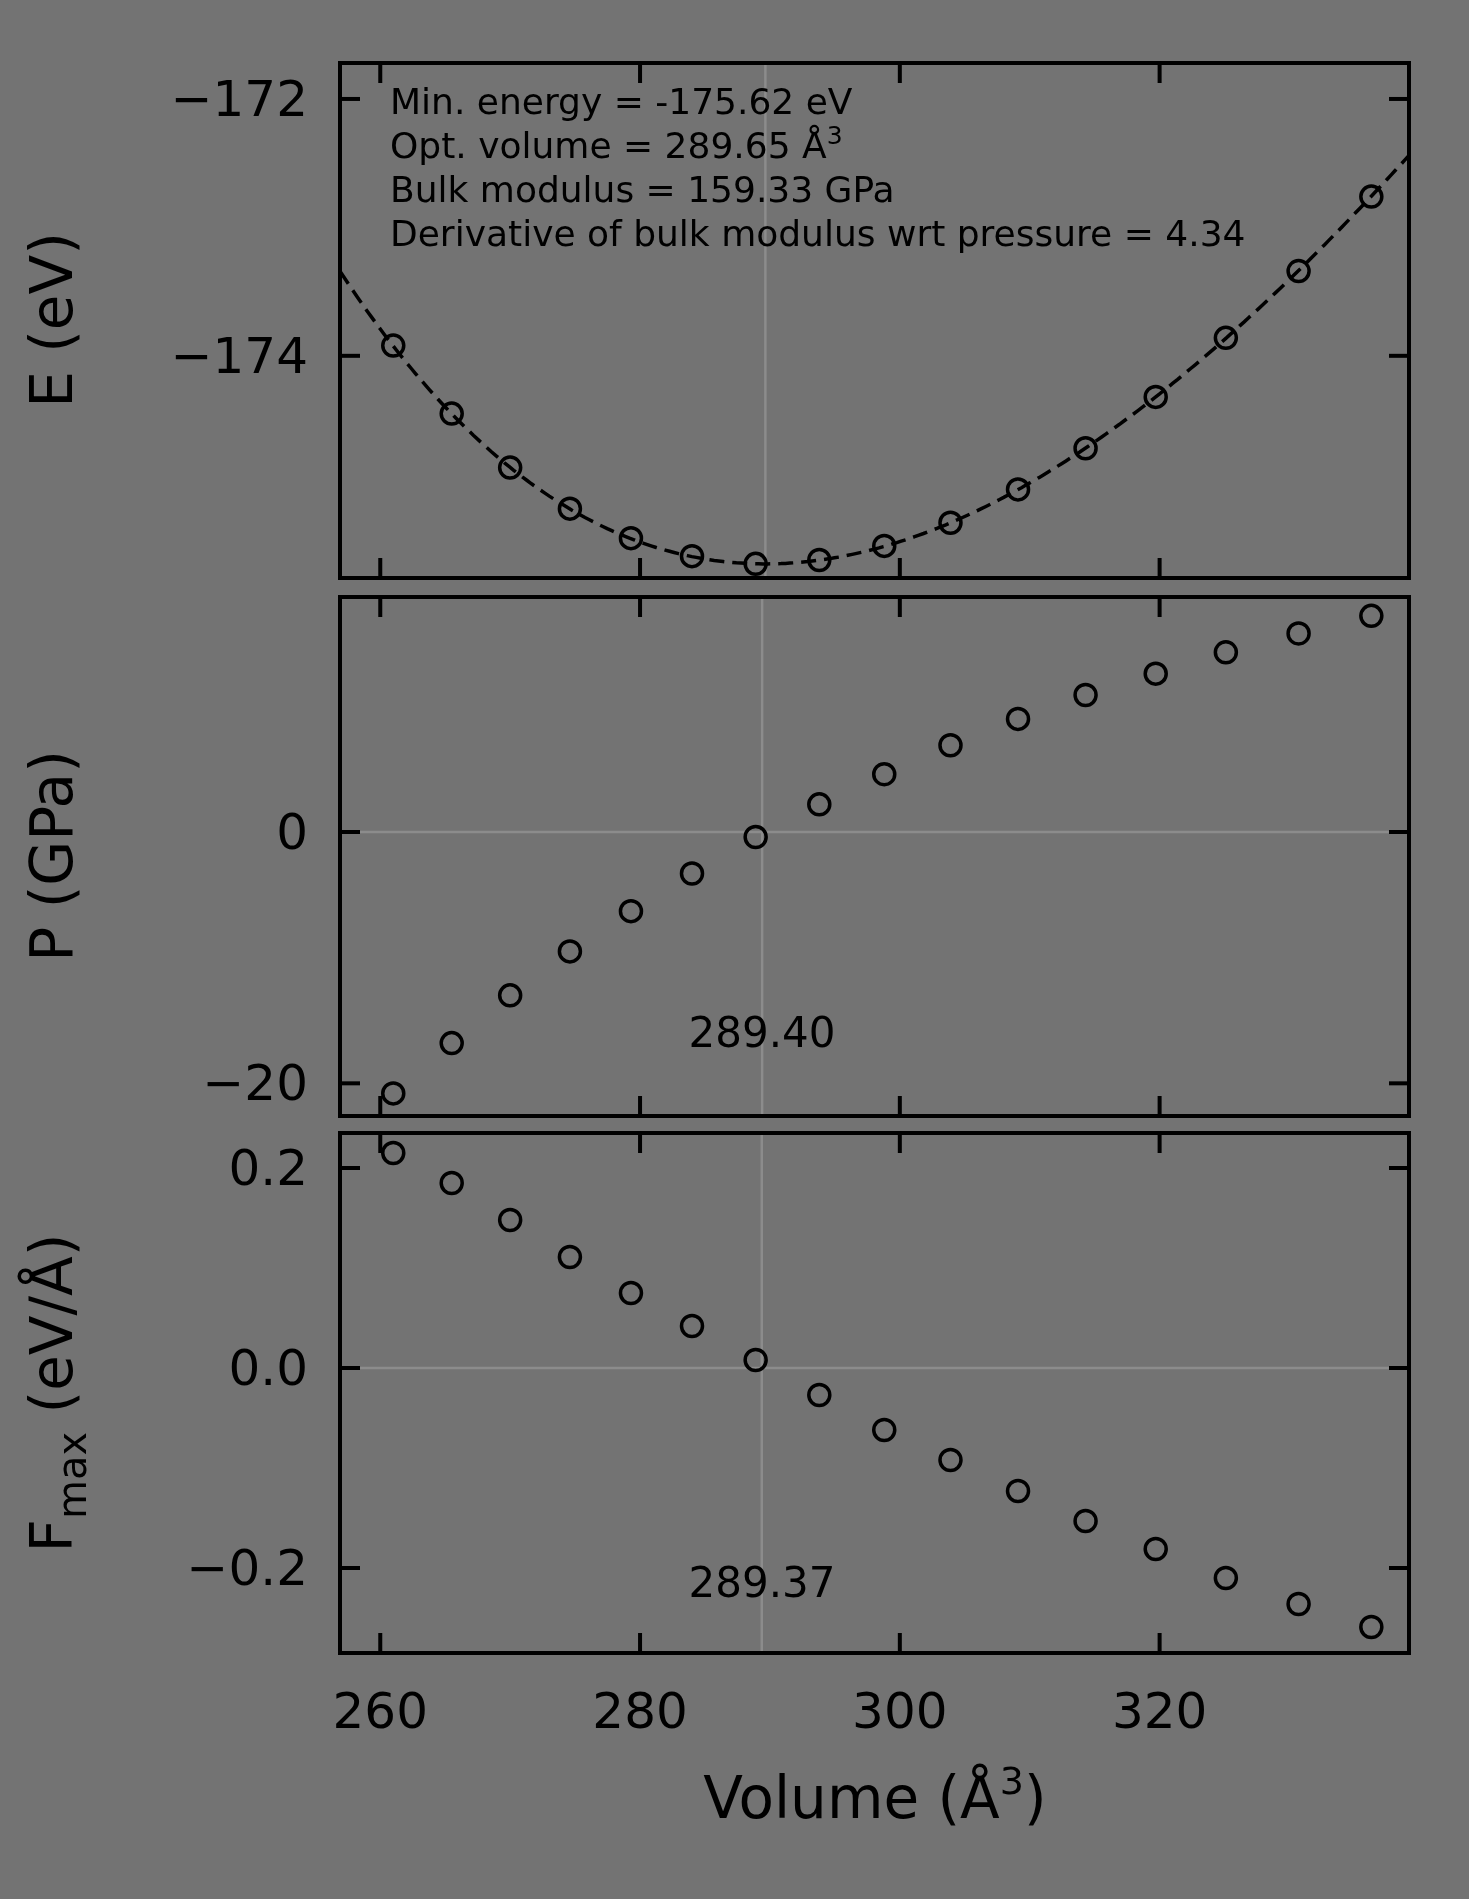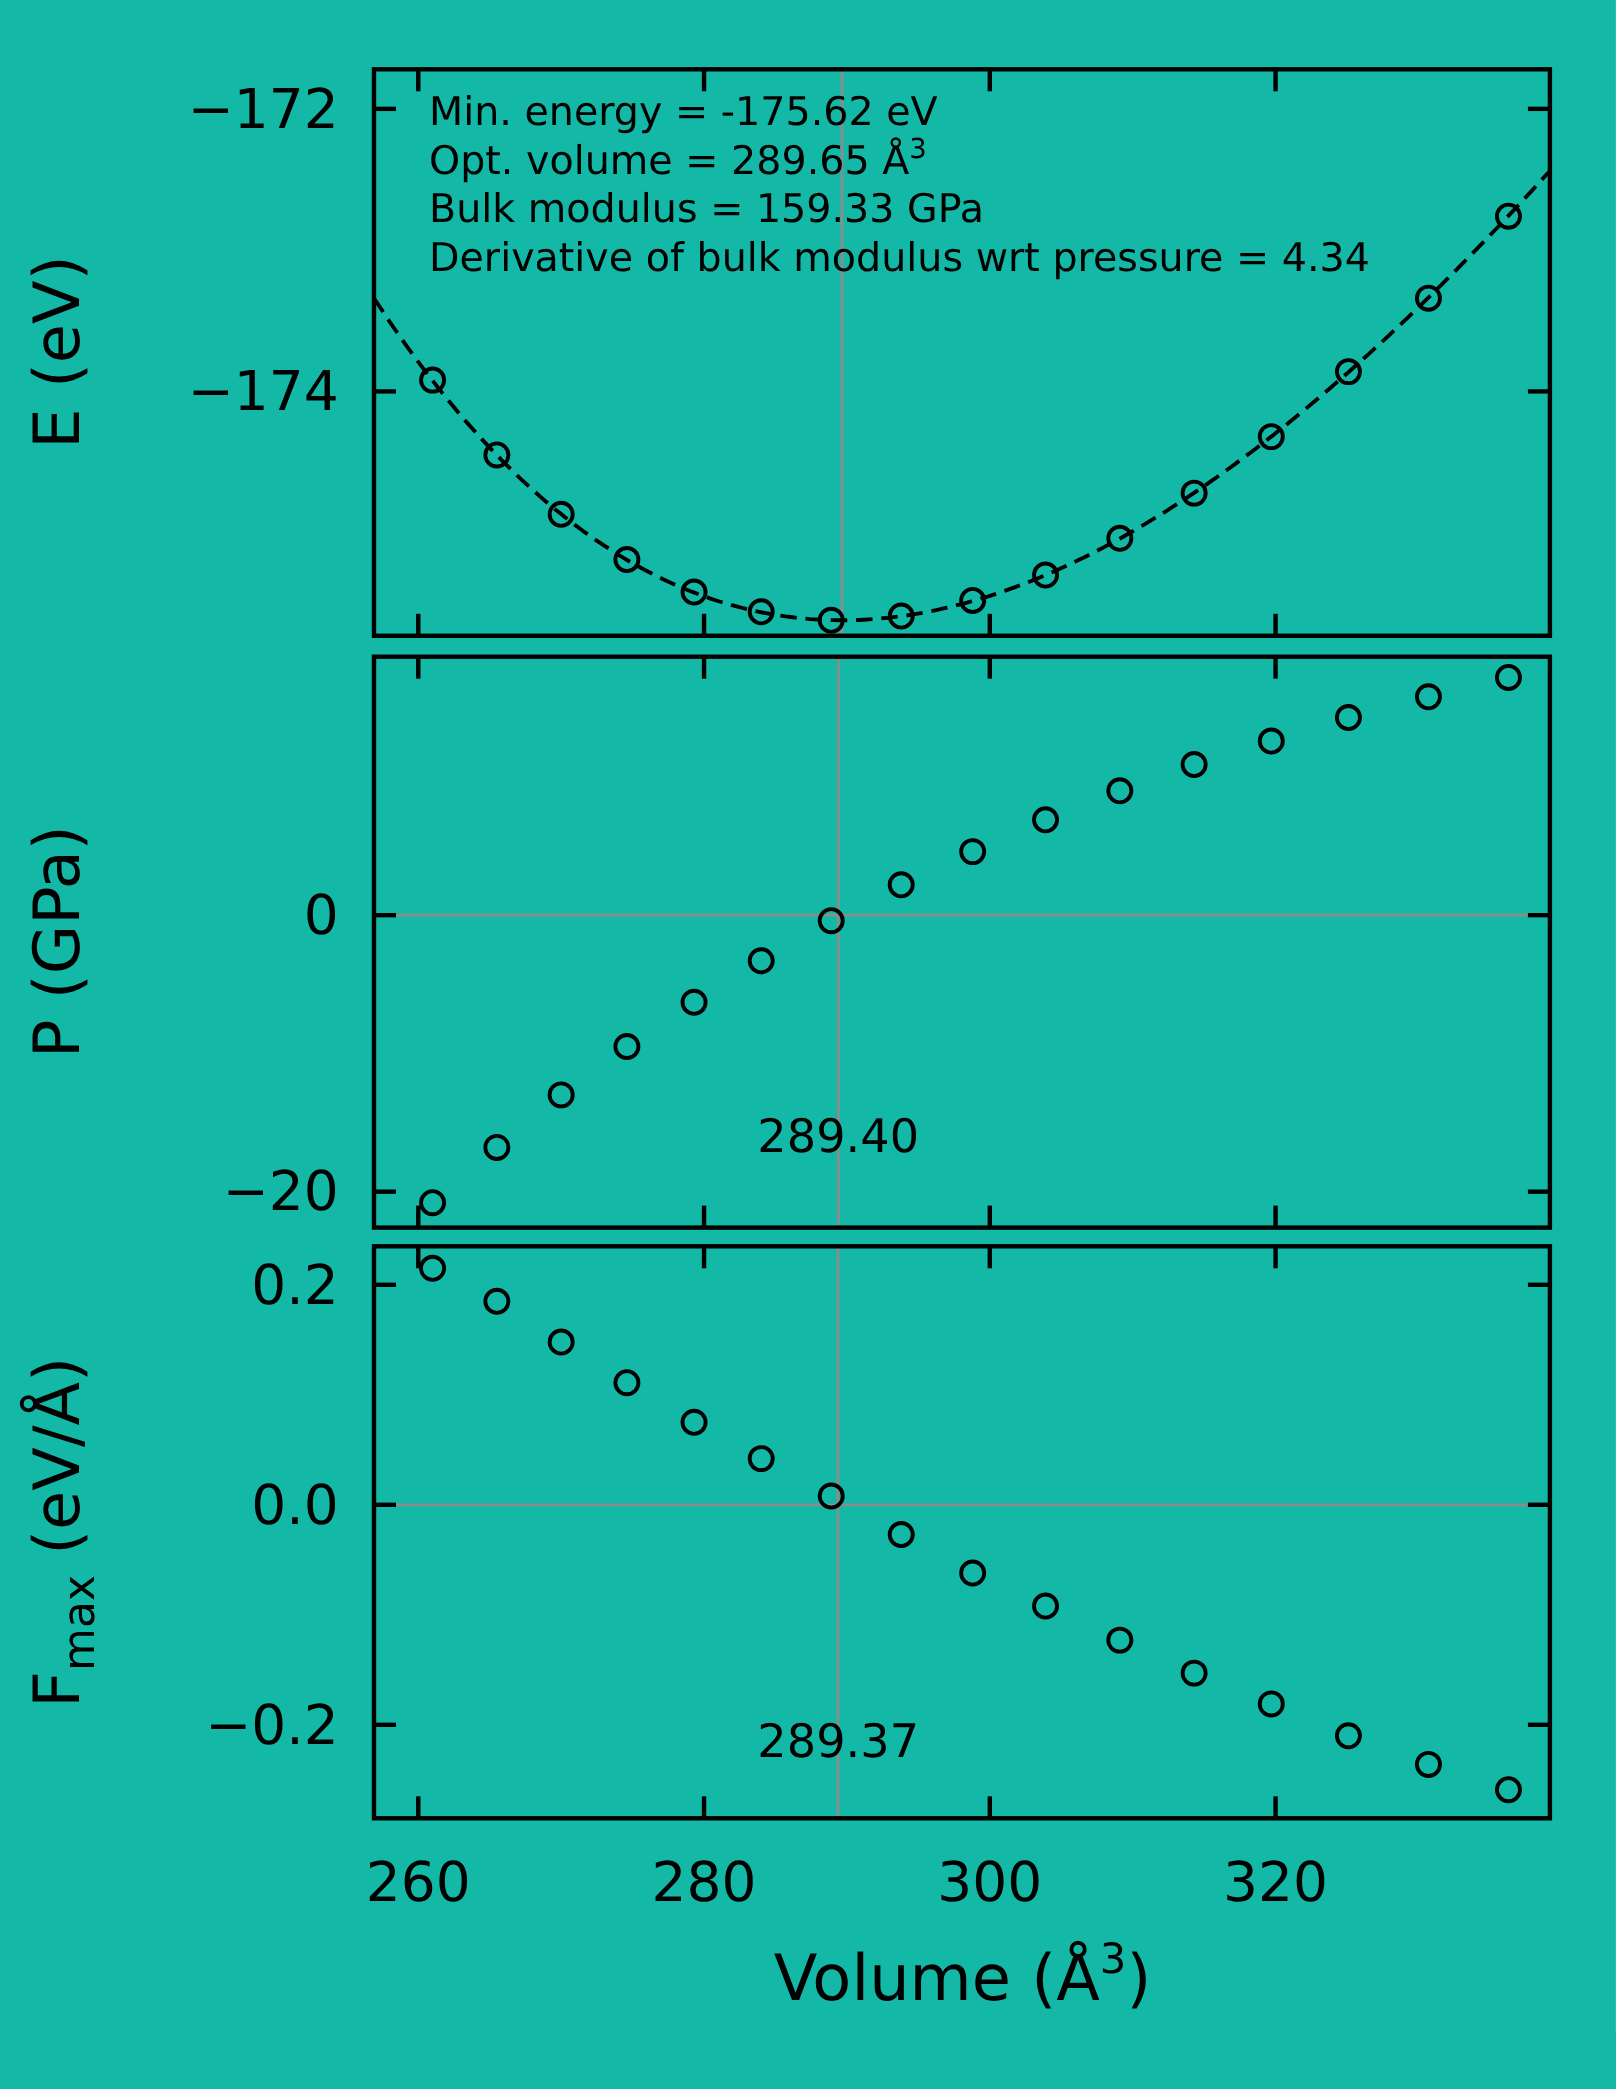--- a/index.html
+++ b/index.html
@@ -1,16 +1,16 @@
 <!DOCTYPE html>
 <html><head>
 <meta charset="utf-8">
 <style>
   html,body { margin:0; padding:0; background:#ffffff; }
-  .figure { position:relative; width:1469px; height:1899px; background:#14b8a6; overflow:hidden; }
+  .figure { position:relative; width:1469px; height:1899px; background:#737373; overflow:hidden; }
   svg { position:absolute; inset:0; }
   text { fill:#000000; }
   .axlabel   { font:58px "DejaVu Sans", sans-serif; }
   .ticklabel { font:50px "DejaVu Sans", sans-serif; }
   .anno      { font:36px "DejaVu Sans", sans-serif; }
   .vlabel    { font:42px "DejaVu Sans", sans-serif; }
 </style>
 </head>
 <body>
 

